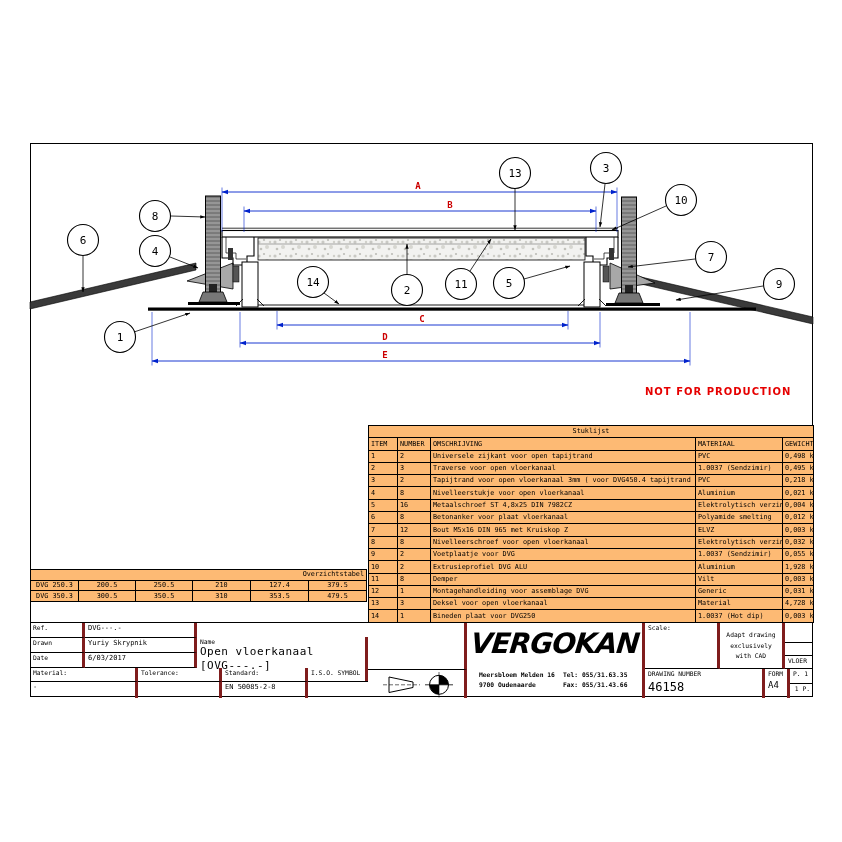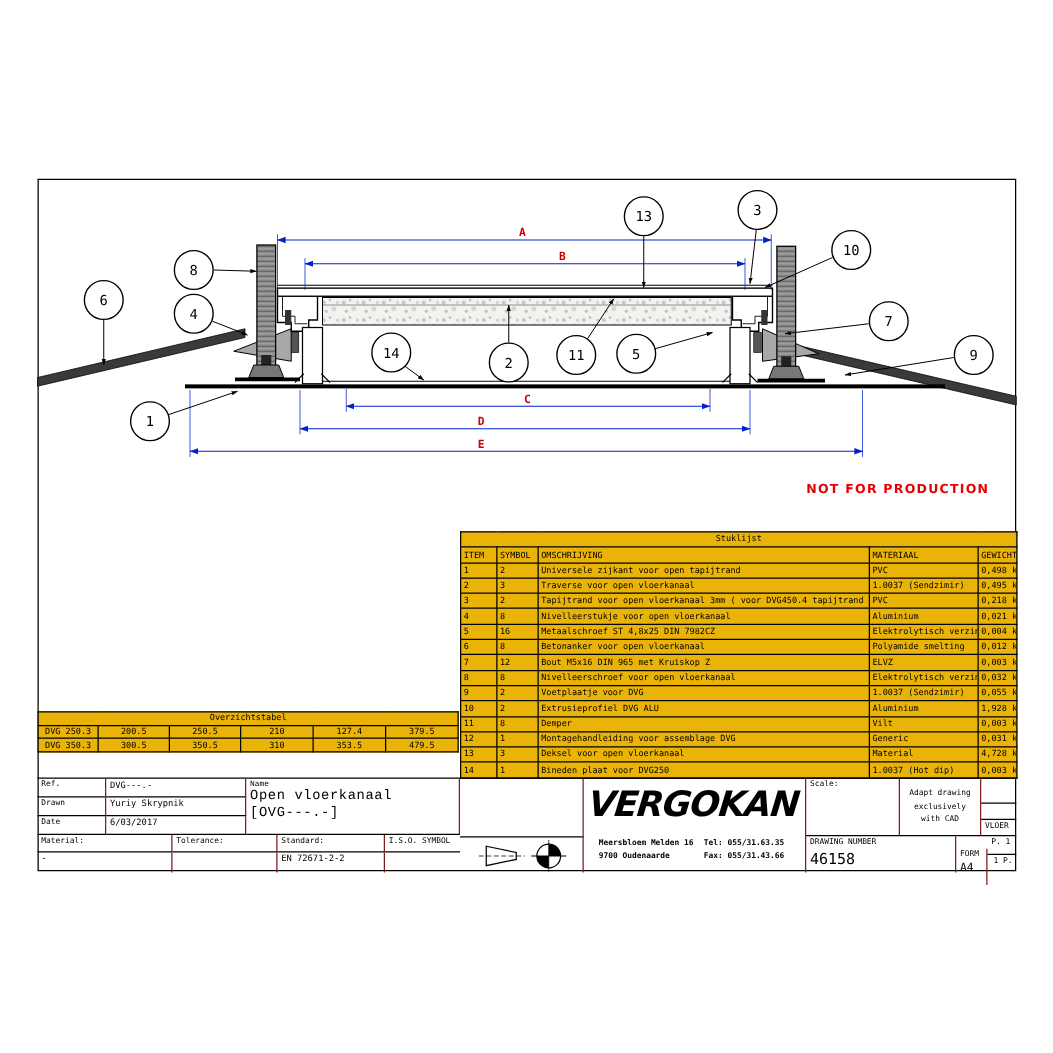--- a/index.html
+++ b/index.html
@@ -1,33 +1,33 @@
 <!DOCTYPE html>
 <html><head>
 <meta charset="utf-8">
 <style>
   html,body{margin:0;padding:0;background:#fff;}
   #sheet{position:relative;width:842px;height:842px;background:#fff;overflow:hidden;
          font-family:"DejaVu Sans Mono",monospace;color:#000;}
   #frame{position:absolute;left:30px;top:143px;width:781px;height:552px;border:1.6px solid #000;}
   svg{position:absolute;left:0;top:0;}
   
-  table{border-collapse:collapse;table-layout:fixed;position:absolute;background:#eab308;}
+  table{border-collapse:collapse;table-layout:fixed;position:absolute;background:#fdba74;}
   th,td{border:1px solid #000;font-weight:normal;padding:0 2px;white-space:nowrap;
         overflow:hidden;font-size:6.8px;line-height:1;text-align:left;}
   #stuklijst{left:368px;top:425px;width:445px;}
   #stuklijst tr{height:12.3px;}
   #stuklijst .ttl{text-align:center;}
   #overzicht{left:30px;top:569px;width:336px;}
   #overzicht tr{height:10.6px;}
-  #overzicht .ttl{text-align:center;}
+  #overzicht .ttl{text-align:right;}
   #overzicht td,#overzicht th{text-align:center;}
   
   #tblock{position:absolute;left:30px;top:622px;width:783px;height:75px;font-size:6.5px;}
-  .cell{position:absolute;border-right:1px solid #7f1d1d;border-bottom:1px solid #000;
+  .cell{position:absolute;border-right:3px solid #7f1d1d;border-bottom:1px solid #000;
         box-sizing:border-box;padding:1px 3px;overflow:hidden;white-space:nowrap;}
   .nb{border-bottom:none;} .nr{border-right:none;}
   .lbl{font-size:6.3px;}
   .val{font-size:7px;}
   #namecell .big{font-size:11px;letter-spacing:0.5px;line-height:1.25;}
   #vk-logo{font-family:"DejaVu Sans",sans-serif;font-weight:800;font-style:italic;
            font-size:28px;letter-spacing:-1px;transform:skewX(-6deg);line-height:1;}
   #nfp{position:absolute;left:645px;top:386px;color:#e60000;font-family:"DejaVu Sans",sans-serif;
        font-weight:bold;font-size:10px;letter-spacing:1px;white-space:nowrap;}
 </style>
@@ -218,21 +218,21 @@
         <col style="width:265px">
         <col style="width:87px">
         <col style="width:31px">
       </colgroup>
     <thead>
       <tr>
           <th class="ttl" colspan="5">Stuklijst</th>
         </tr>
       <tr>
         <th>ITEM</th>
-        <th>SYMBOL</th>
+        <th>NUMBER</th>
         <th>OMSCHRIJVING</th>
         <th>MATERIAAL</th>
         <th>GEWICHT</th>
       </tr>
     </thead>
     <tbody>
         <tr>
           <td>1</td>
           <td>2</td>
           <td>Universele zijkant voor open tapijtrand</td>
@@ -263,21 +263,21 @@
         <tr>
           <td>5</td>
           <td>16</td>
           <td>Metaalschroef ST 4,8x25 DIN 7982CZ</td>
           <td>Elektrolytisch verzinkt</td>
           <td>0,004 kg</td>
         </tr>
         <tr>
           <td>6</td>
           <td>8</td>
-          <td>Betonanker voor open vloerkanaal</td>
+          <td>Betonanker voor plaat vloerkanaal</td>
           <td>Polyamide smelting</td>
           <td>0,012 kg</td>
         </tr>
         <tr>
           <td>7</td>
           <td>12</td>
           <td>Bout M5x16 DIN 965 met Kruiskop Z</td>
           <td>ELVZ</td>
           <td>0,003 kg</td>
         </tr>
@@ -369,34 +369,34 @@
 
   <div id="tblock" style="border-top:1px solid #000;">
 
     <div class="cell lbl" style="left:0;top:0;width:55px;height:15px;">Ref.</div>
     <div class="cell val" style="left:55px;top:0;width:112px;height:15px;">DVG---.-</div>
     <div class="cell lbl" style="left:0;top:15px;width:55px;height:15px;">Drawn</div>
     <div class="cell val" style="left:55px;top:15px;width:112px;height:15px;">Yuriy Skrypnik</div>
     <div class="cell lbl" style="left:0;top:30px;width:55px;height:15px;">Date</div>
     <div class="cell val" style="left:55px;top:30px;width:112px;height:15px;">6/03/2017</div>
 
-    <div id="namecell" class="cell" style="left:167px;top:0;width:171px;height:45px;font-family:Liberation Mono, monospace;">
+    <div id="namecell" class="cell" style="left:167px;top:14px;width:171px;height:45px;">
       <div class="lbl">Name</div>
       <div class="big">Open vloerkanaal</div>
       <div class="big">[OVG---.-]</div>
     </div>
 
     <div class="cell lbl" style="left:0;top:45px;width:108px;height:14px;">Material:</div>
     <div class="cell lbl" style="left:108px;top:45px;width:84px;height:14px;">Tolerance:</div>
     <div class="cell lbl" style="left:192px;top:45px;width:86px;height:14px;">Standard:</div>
     <div class="cell lbl nr" style="left:278px;top:45px;width:60px;height:14px;">I.S.O. SYMBOL</div>
 
     <div class="cell val nb" style="left:0;top:59px;width:108px;height:16px;">-</div>
     <div class="cell val nb" style="left:108px;top:59px;width:84px;height:16px;"></div>
-    <div class="cell val nb" style="left:192px;top:59px;width:86px;height:16px;">EN 72671-2-2</div>
+    <div class="cell val nb" style="left:192px;top:59px;width:86px;height:16px;">EN 50085-2-8</div>
     <div class="cell nb nr" style="left:278px;top:59px;width:60px;height:16px;"></div>
 
     <div class="cell nb" style="left:338px;top:0;width:99px;height:46px;"></div>
     <div class="cell nb" style="left:338px;top:46px;width:99px;height:29px;border-top:1px solid #000;"></div>
 
     <div class="cell nb" style="left:437px;top:0;width:178px;height:75px;padding:0;">
       <div id="vk-logo" style="margin:7px 0 0 4px;">VERGOKAN</div>
       <div style="position:absolute;left:12px;top:47px;font-size:6.3px;font-weight:bold;line-height:1.6;">
         <div>Meersbloem Melden 16</div>
         <div>9700 Oudenaarde</div>
@@ -417,21 +417,21 @@
       <div>with CAD</div>
     </div>
     <div class="cell nr" style="left:755px;top:0;width:28px;height:20px;"></div>
     <div class="cell nr" style="left:755px;top:20px;width:28px;height:13px;"></div>
     <div class="cell nr lbl" style="left:755px;top:33px;width:28px;height:13px;">VLOER</div>
 
     <div class="cell nb" style="left:615px;top:46px;width:120px;height:29px;">
       <div class="lbl">DRAWING NUMBER</div>
       <div style="font-size:12px;margin-top:3px;">46158</div>
     </div>
-    <div class="cell nb" style="left:735px;top:56px;width:25px;height:29px;">
+    <div class="cell nb" style="left:735px;top:46px;width:25px;height:29px;">
       <div class="lbl">FORM</div>
       <div style="font-size:9px;margin-top:3px;">A4</div>
     </div>
     <div class="cell nr lbl" style="left:760px;top:46px;width:23px;height:15px;">P. 1</div>
     <div class="cell nr nb lbl" style="left:760px;top:61px;width:23px;height:14px;text-align:right;">1 P.</div>
   </div>
 
 </div>
 
 </body></html>

